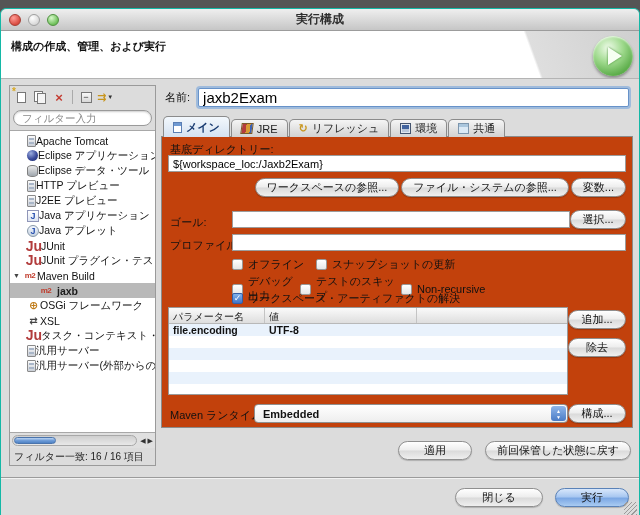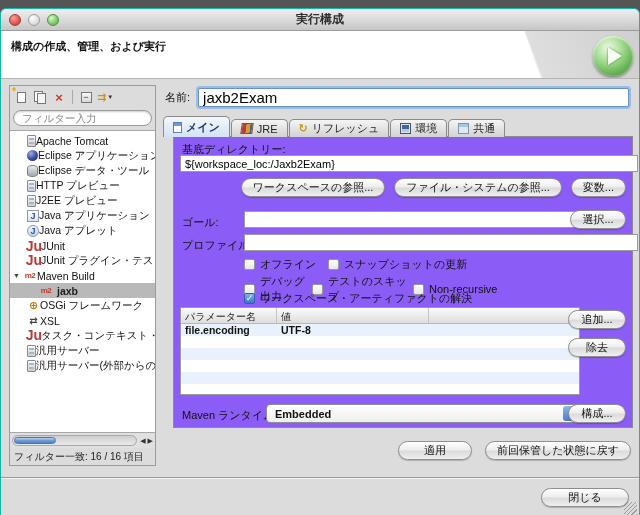--- a/index.html
+++ b/index.html
@@ -71,26 +71,26 @@
   .name-row input{flex:1;height:19px;border:1px solid #6792c9;border-radius:2px;padding:0 4px;font-size:15px;background:#fff;outline:none;box-shadow:0 0 0 2px rgba(110,160,220,.55);}
   .tabs{position:absolute;top:31px;left:2px;height:21px;display:flex;align-items:flex-end;z-index:2;}
   .tab{display:flex;align-items:center;gap:4px;height:18px;padding:0 9px;margin-right:1px;border:1px solid #8b8b8b;border-bottom:none;border-radius:5px 5px 0 0;background:linear-gradient(#f5f5f5,#d2d2d2);font-size:11px;color:#222;cursor:default;}
   .tab.active{height:21px;background:linear-gradient(#f3f8fd,#d5e2f1);color:#15386e;font-weight:bold;}
   .ti{display:inline-flex;font-style:normal;}
   .ti-main{width:9px;height:11px;background:#fff;border:1px solid #5b7fb4;box-shadow:inset 0 3px 0 #6f9ad2;}
   .ti-jre{width:12px;height:11px;background:linear-gradient(90deg,#b43c3c 0 4px,#d79b33 4px 8px,#3c62b4 8px 12px);border:1px solid #7c5a28;transform:skewX(-8deg);}
   .ti-refresh{color:#c8951c;font-weight:bold;font-size:11px;line-height:11px;}
   .ti-env{width:11px;height:11px;border:1px solid #44546e;background:linear-gradient(#41639e 0 5px,#b9c6d8 5px);box-shadow:inset 0 0 0 1px #dfe6ee;}
   .ti-common{width:11px;height:11px;border:1px solid #7d96ad;background:#dbe9f5;box-shadow:inset 0 3px 0 #aac6dd;}
-  .tabbox{position:absolute;top:51px;left:12px;right:0;height:292px;border:1px solid #8b8b8b;background:#8b5cf6;}
+  .tabbox{position:absolute;top:51px;left:0;right:0;height:292px;border:1px solid #8b8b8b;background:#c2410c;}
   .flabel{position:absolute;font-size:11px;color:#111;white-space:nowrap;}
   .tinput{position:absolute;height:17px;border:1px solid #9c9c9c;background:#fff;font-size:11px;padding:0 4px;outline:none;border-radius:0;}
   .btn{display:inline-flex;align-items:center;justify-content:center;height:19px;padding:0 11px;border:1px solid #8f8f8f;border-radius:10px;background:linear-gradient(#ffffff,#ededed 48%,#dadada 52%,#efefef);font-size:11px;color:#111;box-shadow:0 1px 1px rgba(0,0,0,.2);cursor:default;white-space:nowrap;}
   .btn.abs{position:absolute;}
-  .browse-row{position:absolute;top:41px;right:6px;display:flex;gap:9px;align-items:flex-end;}
+  .browse-row{position:absolute;top:41px;right:6px;display:flex;gap:2px;align-items:flex-end;}
   .cbrow{position:absolute;left:70px;display:flex;align-items:center;font-size:11px;color:#111;}
   .cbitem{display:flex;align-items:center;}
   .cb{width:11px;height:11px;border:1px solid #999;border-radius:2px;background:linear-gradient(#fff,#e6e6e6);display:inline-flex;align-items:center;justify-content:center;margin-right:5px;flex:none;}
   .cb .tick{display:none;color:#fff;font-size:9px;font-weight:bold;font-style:normal;line-height:9px;}
   .cb.checked{background:linear-gradient(#7fb2ec,#3f74c8);border-color:#335fa8;}
   .cb.checked .tick{display:block;}
   .ptable{position:absolute;top:170px;left:6px;width:400px;height:88px;border:1px solid #9a9a9a;background:#fff;overflow:hidden;}
   .pt-head{display:flex;height:16px;background:linear-gradient(#fafafa,#dedede);border-bottom:1px solid #b8b8b8;font-size:10px;color:#222;}
   .pt-head .c1{width:96px;border-right:1px solid #c4c4c4;padding:2px 0 0 4px;}
   .pt-head .c2{width:152px;border-right:1px solid #c4c4c4;padding:2px 0 0 4px;}
@@ -343,16 +343,17 @@
 
     <div class="apply-row">
       <span class="btn" style="min-width:74px;">適用</span>
       <span class="btn">前回保管した状態に戻す</span>
     </div>
   </div>
 
   <div class="fsep"></div>
   <div class="footer">
     <span class="btn close">閉じる</span>
+    <span class="btn default">実行</span>
   </div>
   <div class="grip"></div>
   <div class="bottombar"></div>
 </div>
 
 </body></html>

